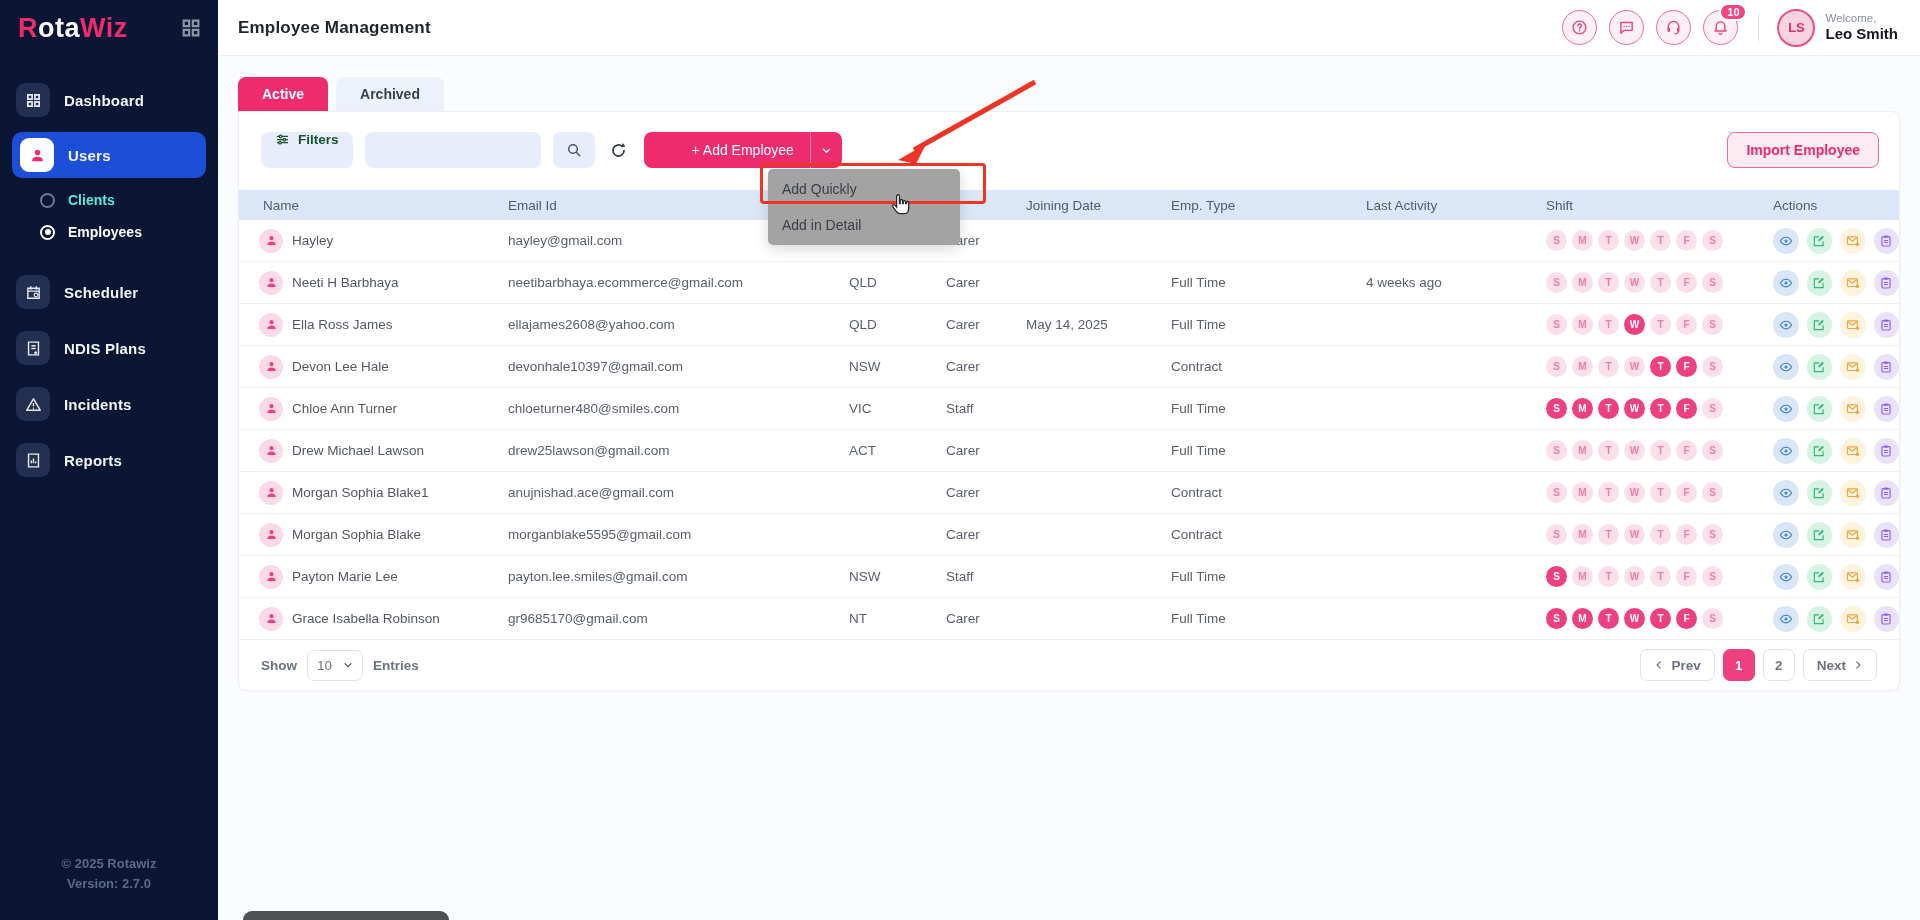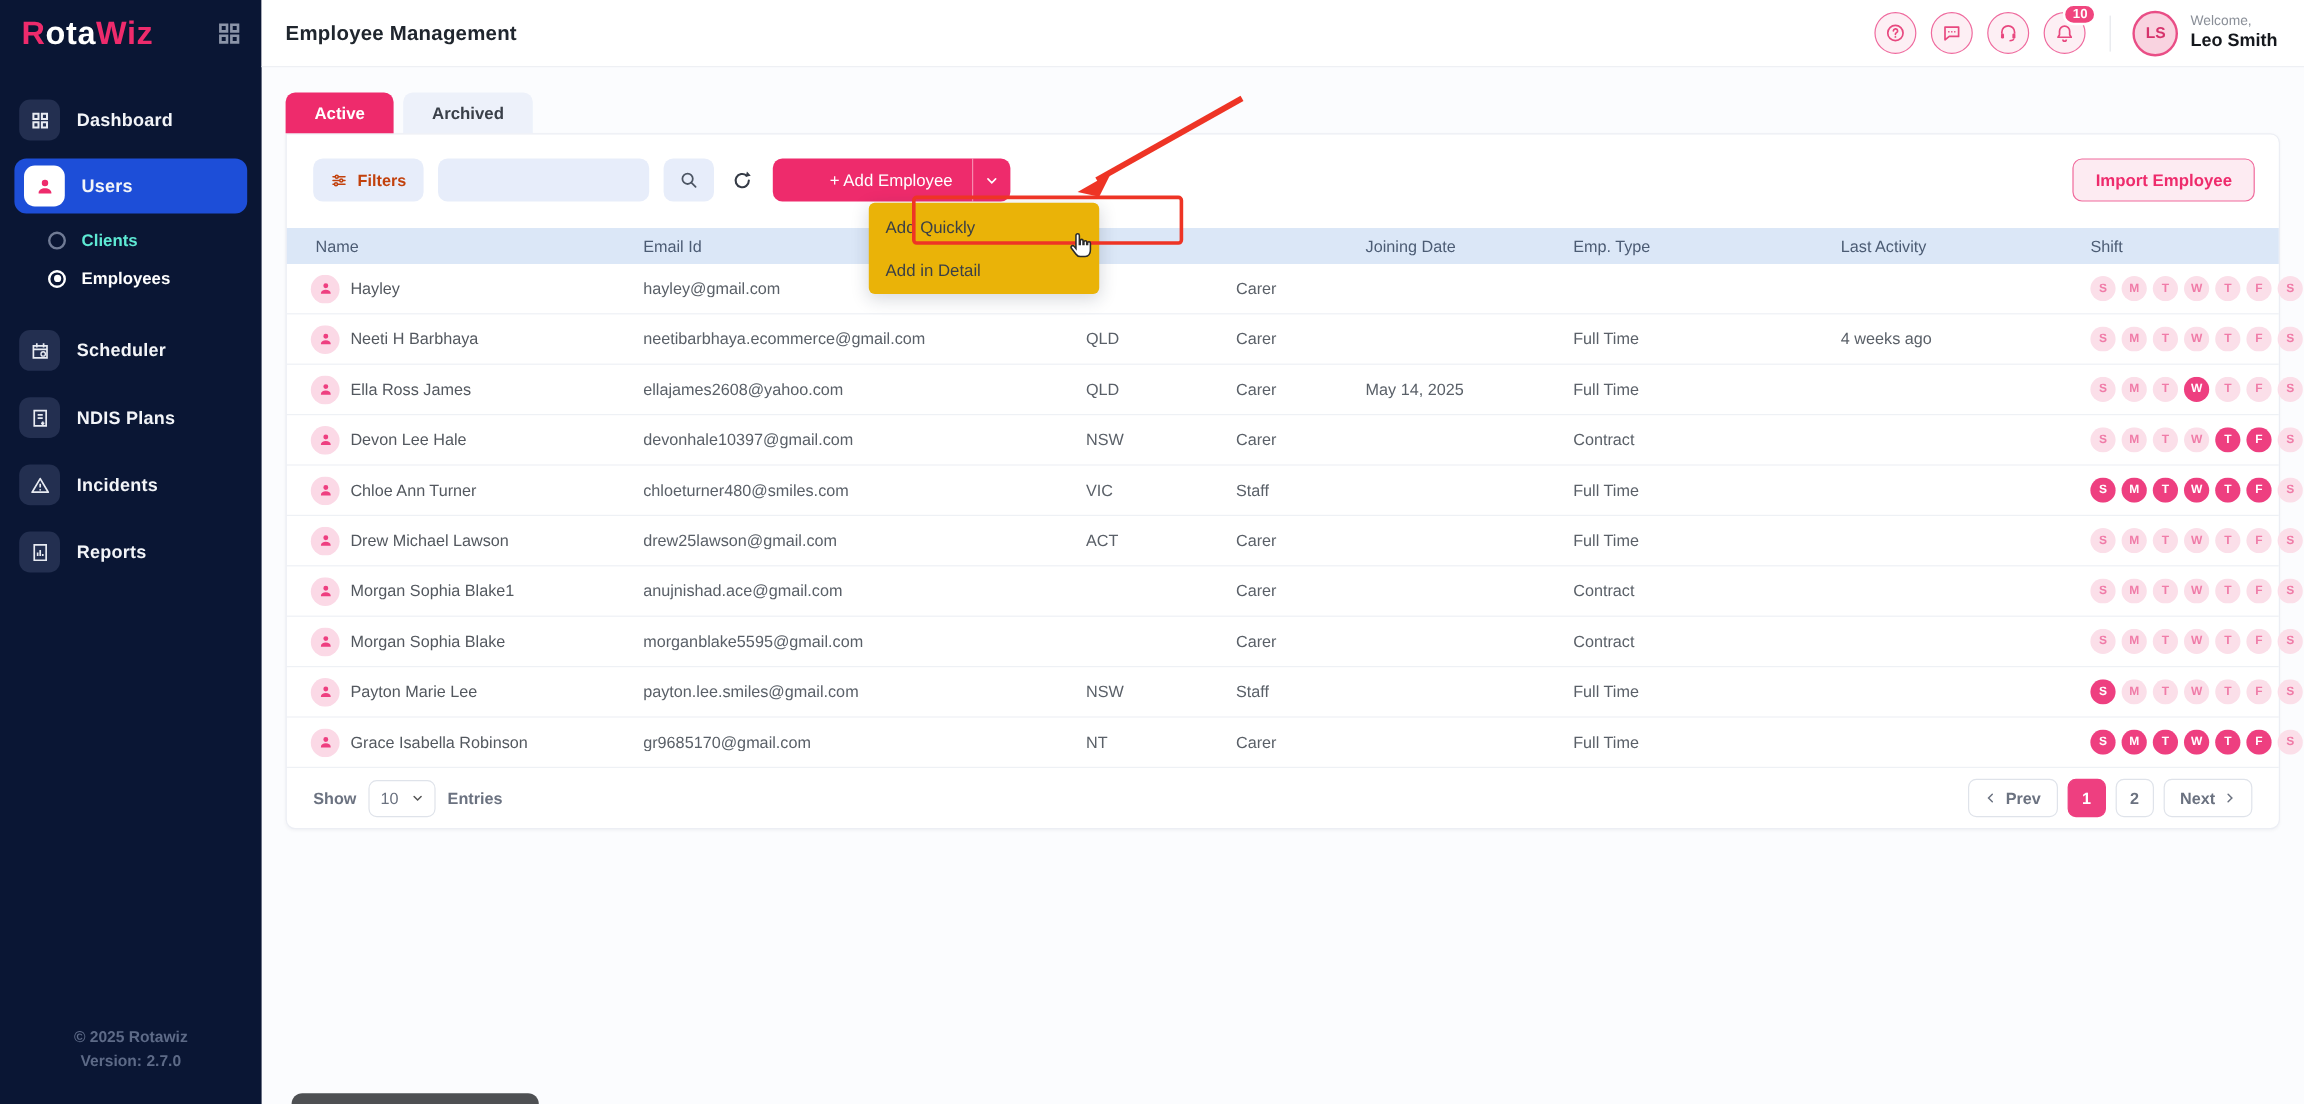--- a/index.html
+++ b/index.html
@@ -43,36 +43,36 @@
 
   
   .content { position:absolute; left:238px; top:77px; width:1662px; }
   .tabs { display:flex; gap:8px; }
   .tab { height:34px; padding:0 24px; display:flex; align-items:center; font-size:14px; font-weight:600; border-radius:8px 8px 0 0; cursor:pointer; }
   .tab.on { background:#ee2b6c; color:#ffffff; }
   .tab.off { background:#edf1fa; color:#3a4049; }
   .card { background:#ffffff; border:1px solid #eceef4; border-radius:0 8px 8px 8px; box-shadow:0 1px 3px rgba(20,30,60,.04); }
 
   .toolbar { display:flex; align-items:center; padding:20px 20px 18px 22px; }
-  .chip-btn { height:36px; background:#e7edfa; border-radius:8px; display:flex; align-items:center; gap:8px; padding:0 14px; color:#c2410c; font-size:13.5px; font-weight:600; cursor:pointer; }
+  .chip-btn { height:36px; background:#e7edfa; border-radius:8px; display:flex; gap:8px; padding:0 14px; color:#14532d; font-size:13.5px; font-weight:600; cursor:pointer; }
   .chip-btn svg { width:15px; height:15px; }
   .search-input { height:36px; width:176px; background:#e7edfa; border:none; border-radius:8px; margin-left:12px; padding:0 12px; font-size:13.5px; color:#3f4654; outline:none; font-family:inherit; }
   .search-btn { width:42px; height:36px; background:#e7edfa; border-radius:8px; margin-left:12px; display:flex; align-items:center; justify-content:center; color:#4c5563; cursor:pointer; }
   .search-btn svg { width:16px; height:16px; }
   .refresh-btn { margin-left:14px; color:#353b46; cursor:pointer; display:flex; }
   .refresh-btn svg { width:19px; height:19px; }
   .add-btn { margin-left:16px; height:36px; background:#ee2b6c; border-radius:8px; display:flex; align-items:stretch; color:#fff; cursor:pointer; overflow:hidden; }
   .add-main { display:flex; align-items:center; padding:0 16px; font-size:14px; font-weight:400;margin-left:32px; }
   .add-sep { width:1px; background:rgba(255,255,255,.45); }
   .add-caret { display:flex; align-items:center; padding:0 10px; }
   .add-caret svg { width:11px; height:11px; }
   .import-btn { margin-left:auto; height:36px; background:#fdebf2; border:1.5px solid #f06a9c; color:#ee2b6c; border-radius:8px; display:flex; align-items:center; padding:0 18px; font-size:14px; font-weight:600; cursor:pointer; }
 
   
-  .grid-row { display:grid; grid-template-columns:259px 341px 97px 80px 145px 195px 180px 227px 136px; align-items:center;gap:28px; }
+  .grid-row { display:grid; grid-template-columns:259px 341px 97px 80px 145px 195px 180px 227px 136px; align-items:center; }
   .thead { background:#dbe7f7; height:30px; margin-top:4px; }
   .thead .th { font-size:13.5px; color:#4c5c74; padding-left:10px; }
   .thead .th:first-child { padding-left:24px; }
   .trow { height:42px; border-bottom:1px solid #eef1f5; }
   .td { font-size:13.5px; color:#5a6068; padding-left:10px; white-space:nowrap; overflow:hidden; }
   .td-name { display:flex; align-items:center; gap:9px; padding-left:20px; }
   .pavatar { width:24px; height:24px; border-radius:50%; background:#fbd9e6; display:flex; align-items:center; justify-content:center; color:#ee3f80; flex:0 0 24px; }
   .pavatar svg { width:13px; height:13px; }
   .name-text { color:#53585f; }
   .badges { display:flex; gap:5px; }
@@ -91,21 +91,21 @@
   .pg-label { font-size:13.5px; color:#6b7280; font-weight:600; }
   .pg-select { margin:0 10px; width:56px; height:31px; border:1px solid #dfe3ea; border-radius:7px; display:flex; align-items:center; justify-content:space-between; padding:0 9px; font-size:13.5px; color:#6b7280; cursor:pointer; }
   .pg-select svg { width:10px; height:10px; color:#555; }
   .pg-right { margin-left:auto; display:flex; gap:8px; align-items:flex-start;padding-left:43px; }
   .pbtn { height:32px; border:1px solid #dfe3ea; border-radius:7px; background:#fff; color:#6b7280; font-size:13.5px; font-weight:600; display:flex; align-items:center; justify-content:center; gap:7px; padding:0 13px; cursor:pointer; }
   .pbtn svg { width:10px; height:10px; }
   .pnum { width:32px; padding:0; }
   .pnum.on { background:#ee3f80; border-color:#ee3f80; color:#ffffff; }
 
   
-  .dropdown { position:absolute; left:724px; top:169px; width:192px; background:#eab308; border-radius:5px; box-shadow:0 4px 14px rgba(30,40,60,.18); z-index:30; padding:2px 0; }
+  .dropdown { position:absolute; left:768px; top:169px; width:192px; background:#a3a3a3; border-radius:5px; box-shadow:0 4px 14px rgba(30,40,60,.18); z-index:30; padding:2px 0; }
   .dd-item { height:36px; display:flex; align-items:center; padding:0 14px; font-size:14px; color:#3a3f46; cursor:pointer; }
   .red-rect { position:absolute; left:760px; top:163px; width:226px; height:41px; border:3px solid #ee3425; border-radius:4px; z-index:40; pointer-events:none; }
   .arrow-svg { position:absolute; left:880px; top:78px; z-index:40; pointer-events:none; }
   .cursor-svg { position:absolute; left:890px; top:193px; z-index:50; pointer-events:none; }
   .bottom-widget { position:absolute; left:243px; top:911px; width:206px; height:9px; background:#4e5053; border-radius:10px 10px 0 0; }
 </style>
 </head>
 <body>
 
 <svg width="0" height="0" style="position:absolute">

